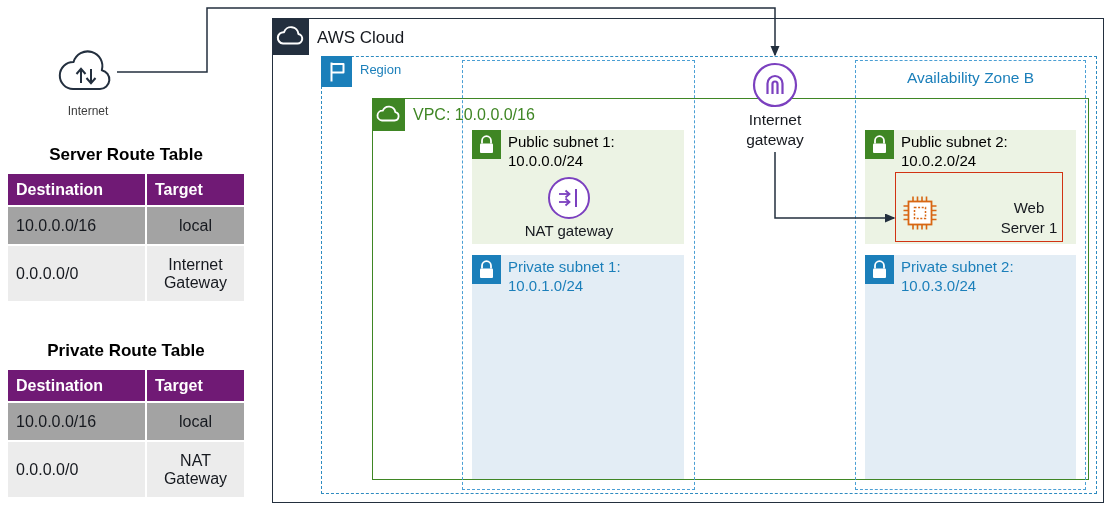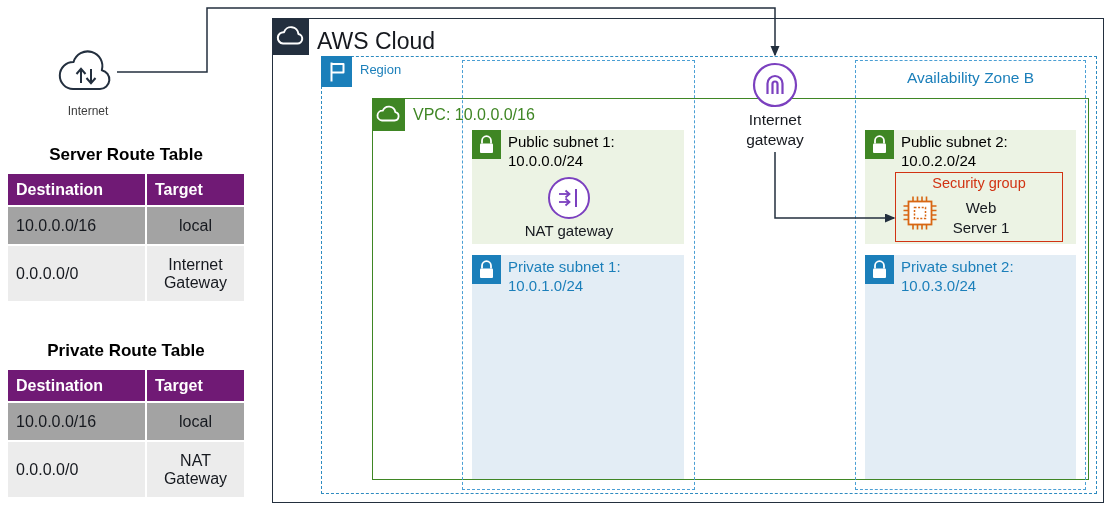--- a/index.html
+++ b/index.html
@@ -24,21 +24,21 @@
   .rt .cell { font-size:16px; display:flex; align-items:center; }
   .rt .hdr { background:#701a75; color:#ffffff; font-weight:bold; padding:5px 8px; min-height:31px; }
   .rt .c1 { padding:6px 8px; }
   .rt .c2 { justify-content:center; text-align:center; padding:6px 10px; }
   .rt .r1 { background:#a3a3a3; min-height:37px; }
   .rt .r2 { background:#ececec; min-height:55px; }
 
   
   #aws-cloud-box { left:272px; top:18px; width:832px; height:485px; border:1px solid #232f3e; background:#ffffff; }
   #aws-cloud-icon { left:272px; top:18px; width:37px; height:37px; background:#232f3e; display:flex; align-items:center; justify-content:center; }
-  #aws-cloud-label { left:317px; top:28px; font-size:23px; color:#16191f; }
+  #aws-cloud-label { left:317px; top:28px; font-size:17px; color:#16191f; }
 
   #region-box { left:321px; top:56px; width:776px; height:438px; border:1px dashed #2e8bc0; }
   #region-icon { left:321px; top:56px; width:31px; height:31px; background:#1b7fba; display:flex; align-items:center; justify-content:center; }
   #region-label { left:360px; top:62px; font-size:13px; color:#1b7fba; }
 
   #vpc-box { left:372px; top:98px; width:717px; height:382px; border:1px solid #3f8624; }
   #vpc-icon { left:372px; top:98px; width:33px; height:33px; background:#3f8624; display:flex; align-items:center; justify-content:center; }
   #vpc-label { left:413px; top:106px; font-size:16px; color:#3f8624; }
 
   .az-box { position:absolute; border:1px dashed #4a9fd4; }
@@ -76,21 +76,21 @@
   
   #nat-icon { left:547px; top:176px; }
   #nat-label { left:507px; top:222px; width:124px; text-align:center; font-size:15px; color:#16191f; }
 
   #ig-icon { left:751px; top:61px; }
   #ig-label { left:731px; top:110px; width:88px; text-align:center; font-size:15.5px; color:#16191f; line-height:1.3; }
 
   #sg-box { left:895px; top:172px; width:168px; height:70px; border:1px solid #d13212; }
   #sg-label { left:895px; top:175px; width:168px; text-align:center; font-size:14.5px; color:#d13212; }
   #web-icon { left:901px; top:194px; }
-  #web-label { left:948px; top:198px; width:66px; text-align:center; font-size:15px; color:#16191f; line-height:1.3; }
+  #web-label { left:996px; top:198px; width:66px; text-align:center; font-size:15px; color:#16191f; line-height:1.3; }
 
   #arrows { left:0; top:0; width:1114px; height:511px; pointer-events:none; z-index:50; }
 </style>
 </head>
 <body>
 
 <div class="canvas">
 
   <div class="abs" id="internet-icon">
     <svg width="64" height="56" viewBox="0 0 64 56">
@@ -203,21 +203,20 @@
       <path d="M10 13.5v-2.8a4.5 4.5 0 0 1 9 0v2.8" fill="none" stroke="#ffffff" stroke-width="1.8"></path>
       <rect x="8" y="13.5" width="13" height="9.5" rx="1" fill="#ffffff"></rect>
     </svg>
   </div>
   <div class="subnet-label green" id="ps2-label">
     <div>Public subnet 2:</div>
     <div>10.0.2.0/24</div>
   </div>
 
   <div class="abs" id="sg-box"></div>
-  <div class="abs" id="sg-label">Security group</div>
   <div class="abs" id="web-icon">
     <svg width="38" height="38" viewBox="0 0 38 38">
       <g stroke="#d86613" stroke-width="1.6">
         <path d="M12 2.5v5M16.5 2.5v5M21 2.5v5M25.5 2.5v5"></path>
         <path d="M12 30.5v5M16.5 30.5v5M21 30.5v5M25.5 30.5v5"></path>
         <path d="M2.5 12h5M2.5 16.5h5M2.5 21h5M2.5 25.5h5"></path>
         <path d="M30.5 12h5M30.5 16.5h5M30.5 21h5M30.5 25.5h5"></path>
       </g>
       <rect x="7.5" y="7.5" width="23" height="23" fill="#ffffff" stroke="#d86613" stroke-width="1.8"></rect>
       <rect x="13.5" y="13.5" width="11" height="11" fill="none" stroke="#d86613" stroke-width="1.5" stroke-dasharray="2 1.6"></rect>

